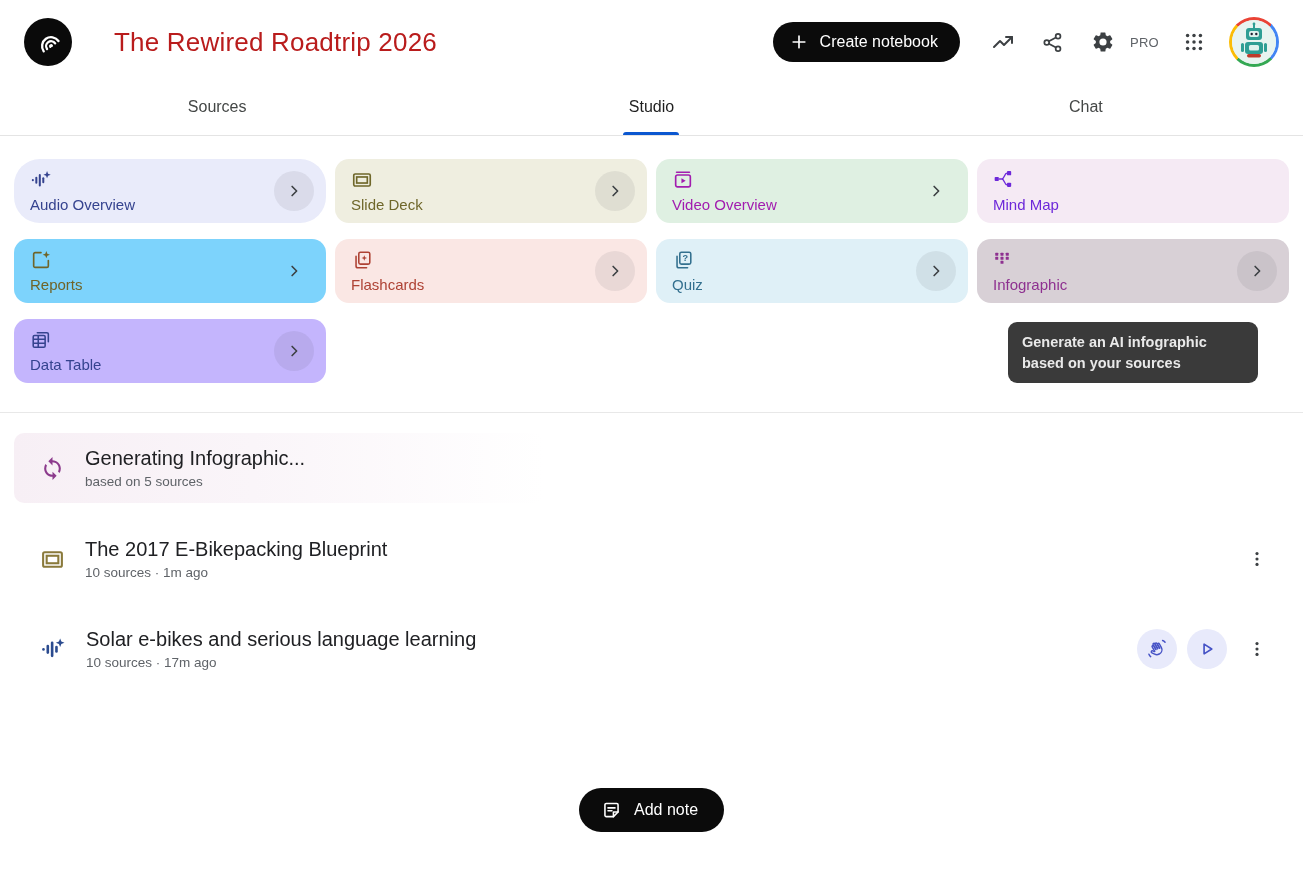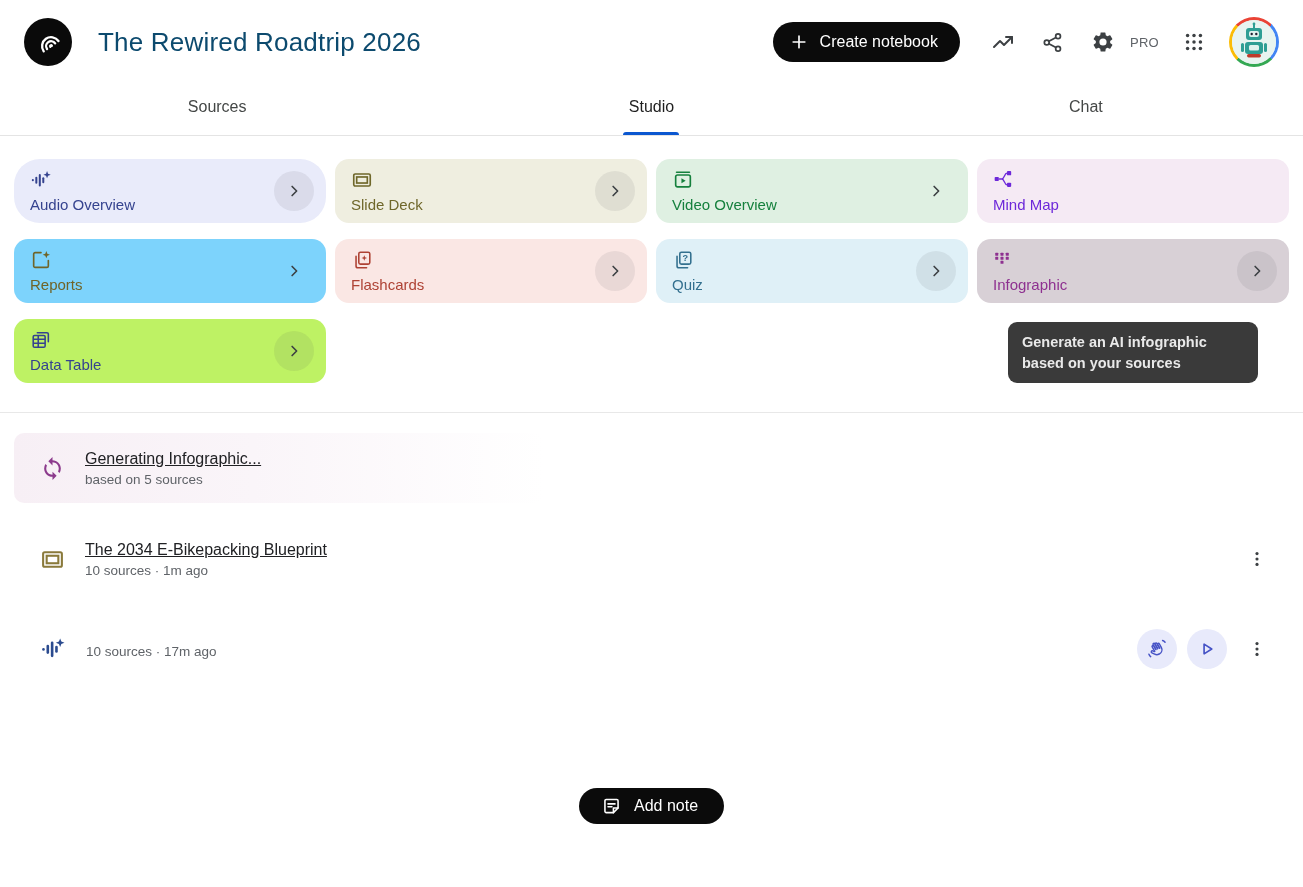--- a/index.html
+++ b/index.html
@@ -13,21 +13,21 @@
   }
   svg { display: block; }
 
   
   .header { display: flex; align-items: center; padding: 16px 24px 12px 24px; height: 80px; }
   .logo {
     width: 48px; height: 48px; border-radius: 50%;
     background: #0a0a0a; display: flex; align-items: center; justify-content: center;
     flex: 0 0 auto;
   }
-  .nb-title { font-size: 26px; font-weight: 400; color: #0c4a6e; margin-left: 26px; letter-spacing: .2px; }
+  .nb-title { font-size: 26px; font-weight: 400; color: #b91c1c; margin-left: 42px; letter-spacing: .2px; }
   .header-right { margin-left: auto; display: flex; align-items: center; gap: 4px; }
   .create-btn {
     height: 40px; border: none; border-radius: 20px; background: #0b0b0b; color: #fff;
     display: flex; align-items: center; gap: 11px; padding: 0 22px 0 16px;
     font-family: inherit; font-size: 16px; font-weight: 500; cursor: pointer; margin-right: 16px;
   }
   .icon-btn {
     width: 46px; height: 46px; border: none; background: transparent; color: #3c4043;
     display: flex; align-items: center; justify-content: center; cursor: pointer; border-radius: 50%;
   }
@@ -59,68 +59,68 @@
   .card .label { font-size: 15px; font-weight: 500; }
   .chev {
     position: absolute; right: 12px; top: 50%; transform: translateY(-50%);
     width: 40px; height: 40px; border-radius: 50%; color: #3c4043;
     display: flex; align-items: center; justify-content: center;
   }
   .chev.circled { background: rgba(68, 71, 78, 0.09); }
 
   .tone-audio    { background: #E9EBFA; border-radius: 26px; } .tone-audio .card-icon,    .tone-audio .label    { color: #35438F; }
   .tone-slide    { background: #EFEEE0; } .tone-slide .card-icon,    .tone-slide .label    { color: #6F672A; }
-  .tone-video    { background: #DFF0E2; } .tone-video .card-icon,    .tone-video .label    { color: #15803d; }
+  .tone-video    { background: #DFF0E2; } .tone-video .card-icon,    .tone-video .label    { color: #a21caf; }
   .tone-mindmap  { background: #F5EAF4; } .tone-mindmap .card-icon,  .tone-mindmap .label  { color: #6d28d9; }
   .tone-reports  { background: #7dd3fc; } .tone-reports .card-icon,  .tone-reports .label  { color: #6F6428; }
   .tone-flash    { background: #FAE7E4; } .tone-flash .card-icon,    .tone-flash .label    { color: #AE4234; }
   .tone-quiz     { background: #DFF0F7; } .tone-quiz .card-icon,     .tone-quiz .label     { color: #33708F; }
   .tone-info     { background: #D8D0D6; } .tone-info .card-icon,     .tone-info .label     { color: #8E3190; }
-  .tone-table    { background: #bef264; } .tone-table .card-icon,    .tone-table .label    { color: #35438F; }
+  .tone-table    { background: #c4b5fd; } .tone-table .card-icon,    .tone-table .label    { color: #35438F; }
 
   
   .tooltip {
     position: absolute; left: 1008px; top: 322px; width: 250px;
     background: #3a3a3a; color: #e9e9e9; font-size: 14.5px; line-height: 1.42;
     padding: 10px 14px; border-radius: 9px; z-index: 20; font-weight: bold;
   }
 
   
   .divider { border: none; border-top: 1px solid #e8e8e8; margin-top: 29px; }
 
   
   .artifacts { padding: 20px 14px 0 14px; }
   .gen-row {
     width: 531px; height: 70px; border-radius: 10px;
     background: linear-gradient(90deg, #F7EFF5 0%, #FAF5F9 45%, #ffffff 100%);
     display: flex; align-items: center; padding-left: 26px; cursor: pointer;
   }
   .gen-icon { color: #8C3A8C; flex: 0 0 auto; }
   .row-text { margin-left: 20px; }
-  .row-title { font-size: 16px; color: #202124; text-decoration: underline; }
+  .row-title { font-size: 20px; color: #202124; }
   .row-meta { font-size: 13.5px; color: #5f6368; margin-top: 4px; }
   .item-row { display: flex; align-items: center; padding: 0 12px 0 26px; margin-top: 30px; min-height: 52px; }
   .item-row.audio { margin-top: 38px; }
   .item-icon { flex: 0 0 auto; display: flex; }
   .icon-olive { color: #8A7A3B; }
   .icon-navy { color: #2B4B8F; }
   .item-actions { margin-left: auto; display: flex; align-items: center; gap: 10px; }
   .round-btn {
     width: 40px; height: 40px; border-radius: 50%; border: none; cursor: pointer;
     background: #E8EAFB; color: #4653C6; display: flex; align-items: center; justify-content: center;
   }
   .dots-btn {
     width: 40px; height: 40px; border: none; background: transparent; color: #3c4043;
     display: flex; align-items: center; justify-content: center; cursor: pointer; border-radius: 50%;
   }
 
   
   .add-note-wrap { display: flex; justify-content: center; margin-top: 113px; }
   .add-note {
-    height: 36px; border: none; border-radius: 24px; background: #0b0b0b; color: #fff;
+    height: 44px; border: none; border-radius: 24px; background: #0b0b0b; color: #fff;
     display: flex; align-items: center; gap: 12px; padding: 0 26px 0 22px;
     font-family: inherit; font-size: 16px; font-weight: 500; cursor: pointer;
   }
 </style>
 </head>
 <body>
 
 <div class="header">
   <div class="logo">
     <svg width="27" height="27" viewBox="0 0 24 24" fill="none" stroke="#ffffff" stroke-width="2.1" stroke-linecap="round">
@@ -380,21 +380,21 @@
   </div>
 
   <div class="item-row">
     <span class="item-icon icon-olive">
       <svg width="25" height="25" viewBox="0 0 24 24" fill="none" stroke="currentColor" stroke-width="2">
         <rect x="3" y="5" width="18" height="14" rx="1.5"></rect>
           <rect x="6.4" y="8.4" width="11.2" height="7.2"></rect>
       </svg>
     </span>
     <div class="row-text">
-      <div class="row-title">The 2034 E-Bikepacking Blueprint</div>
+      <div class="row-title">The 2017 E-Bikepacking Blueprint</div>
       <div class="row-meta">10 sources · 1m ago</div>
     </div>
     <div class="item-actions">
       <button class="dots-btn">
         <svg width="20" height="20" viewBox="0 0 24 24" fill="currentColor">
             <circle cx="12" cy="5.5" r="1.9"></circle>
             <circle cx="12" cy="12" r="1.9"></circle>
             <circle cx="12" cy="18.5" r="1.9"></circle>
           </svg>
       </button>
@@ -405,20 +405,21 @@
     <span class="item-icon icon-navy">
       <svg width="26" height="26" viewBox="0 0 24 24" fill="currentColor">
         <rect x="2" y="11" width="2.4" height="2.6" rx="1.2"></rect>
           <rect x="6" y="8" width="2.4" height="8.5" rx="1.2"></rect>
         <rect x="10" y="5" width="2.4" height="14.5" rx="1.2"></rect>
           <rect x="14" y="9" width="2.4" height="6.5" rx="1.2"></rect>
         <path d="M18.6 2.2l1.1 2.9 2.9 1.1-2.9 1.1-1.1 2.9-1.1-2.9-2.9-1.1 2.9-1.1z"></path>
       </svg>
     </span>
     <div class="row-text">
+      <div class="row-title">Solar e-bikes and serious language learning</div>
       <div class="row-meta">10 sources · 17m ago</div>
     </div>
     <div class="item-actions">
       <button class="round-btn">
         <span>
           <svg width="22" height="22" viewBox="0 0 24 24" fill="none" stroke="currentColor" stroke-width="1.6" stroke-linecap="round" stroke-linejoin="round">
             <g transform="rotate(-30 12 12)">
               <path d="M8.6 13V7.4a1.05 1.05 0 0 1 2.1 0V12"></path>
               <path d="M10.7 11.5V5.9a1.05 1.05 0 0 1 2.1 0V12"></path>
               <path d="M12.8 12V6.8a1.05 1.05 0 0 1 2.1 0v5.9"></path>

